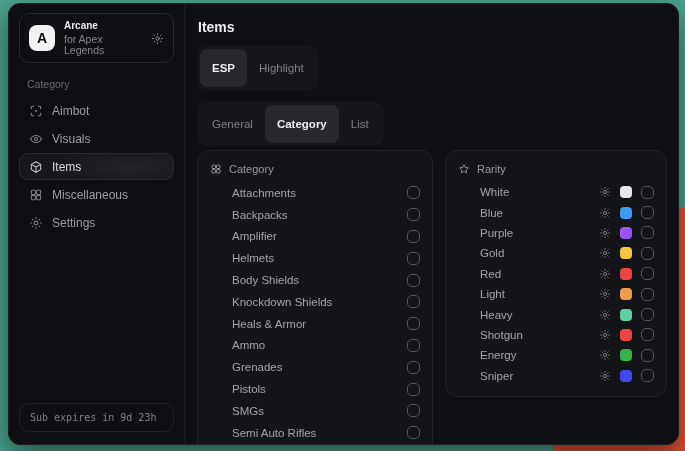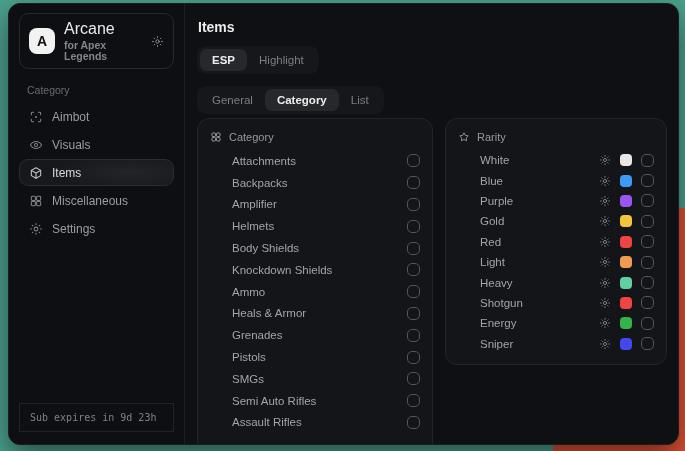--- a/index.html
+++ b/index.html
@@ -15,44 +15,44 @@
     display:flex; overflow:hidden; box-shadow:0 12px 30px rgba(0,0,0,.5); }
 
   
   .sidebar { width:176px; flex:none; background:#0e0f12; border-right:1px solid #1d1e22;
     display:flex; flex-direction:column; padding:9px 10px 12px; }
   .app-card { border:1px solid #28292d; border-radius:10px; padding:7px 9px;
     display:flex; align-items:center; gap:9px; }
   .app-logo { width:26px; height:26px; border-radius:8px; background:#f2f2f3; color:#0d0e10;
     font-weight:700; font-size:14px; display:flex; align-items:center; justify-content:center; flex:none; }
   .app-text { line-height:1; }
-  .app-name { font-size:16px; font-weight:400; color:#e9eaec; }
-  .app-sub { font-size:10.5px; color:#84868b; margin-top:3px;font-weight:bold; }
+  .app-name { font-size:10px; font-weight:700; color:#e9eaec; }
+  .app-sub { font-size:10.5px; color:#84868b; margin-top:3px; }
   .app-gear { margin-left:auto; color:#8b8d92; display:flex; }
 
   .section-label { font-size:10.5px; color:#6a6c71; margin:15px 0 7px 8px; }
 
   .nav { display:flex; flex-direction:column; gap:1px; }
   .nav-item { display:flex; align-items:center; gap:9px; padding:0 9px; height:27px;
     border-radius:9px; border:1px solid transparent; color:#9b9da2; font-size:12px; cursor:pointer; }
   .nav-icon { color:#7e8085; display:flex; flex:none; }
   .nav-item.selected { background:radial-gradient(80px 18px at 72% 50%, rgba(255,255,255,.055), transparent), #17181b;
     border-color:#2b2c30; color:#d8dadc; }
   .nav-item.selected .nav-icon { color:#c4c6c9; }
 
-  .sidebar-footer { margin-top:auto; border:1px solid #222327; border-radius:0; padding:8px 10px; }
+  .sidebar-footer { margin-top:auto; border:1px solid #222327; border-radius:10px; padding:8px 10px; }
   .footer-line1 { font-family:"DejaVu Sans Mono", monospace; font-size:10px; color:#7f8186; }
   .footer-line2 { font-size:10.5px; color:#cfd1d4; margin-top:4px; }
 
   
   .main { flex:1; display:flex; flex-direction:column; padding:13px 11px 0 12px; min-width:0; }
   .main-title { font-size:14px; font-weight:700; color:#eceded; margin:2px 0 11px 1px; }
 
   .segment { display:inline-flex; background:#16171a; border-radius:9px; padding:3px; align-self:flex-start; }
-  .seg { font-size:11.5px; color:#7c7e83; padding:5px 12px; border-radius:7px; cursor:pointer; white-space:nowrap; }
+  .seg { font-size:11.5px; color:#7c7e83; padding:13px 12px; border-radius:7px; cursor:pointer; white-space:nowrap; }
   .seg.selected { background:#27282c; color:#eceded; font-weight:600; }
   .mode-toggle { margin-bottom:12px; }
   .tabs { margin-bottom:4px; }
 
   .panels { display:flex; gap:12px; align-items:flex-start; flex:1; min-height:0; }
   .panel { background:#141519; border:1px solid #232429; border-radius:12px; padding:8px 12px 10px; }
   .panel-cat { width:236px; height:362px; flex:none; }
   .panel-rar { flex:1; }
   .panel-head { display:flex; align-items:center; gap:7px; color:#96989d; font-size:11px;
     height:20px; margin-bottom:3px; }
@@ -194,25 +194,25 @@
             </div>
           <div class="row">
               <span class="row-label">Body Shields</span>
               <span class="checkbox"></span>
             </div>
           <div class="row">
               <span class="row-label">Knockdown Shields</span>
               <span class="checkbox"></span>
             </div>
           <div class="row">
+              <span class="row-label">Heals &amp; Armor</span>
+              <span class="checkbox"></span>
+            </div>
+          <div class="row">
               <span class="row-label">Ammo</span>
-              <span class="checkbox"></span>
-            </div>
-          <div class="row">
-              <span class="row-label">Heals &amp; Armor</span>
               <span class="checkbox"></span>
             </div>
           <div class="row">
               <span class="row-label">Grenades</span>
               <span class="checkbox"></span>
             </div>
           <div class="row">
               <span class="row-label">Pistols</span>
               <span class="checkbox"></span>
             </div>

